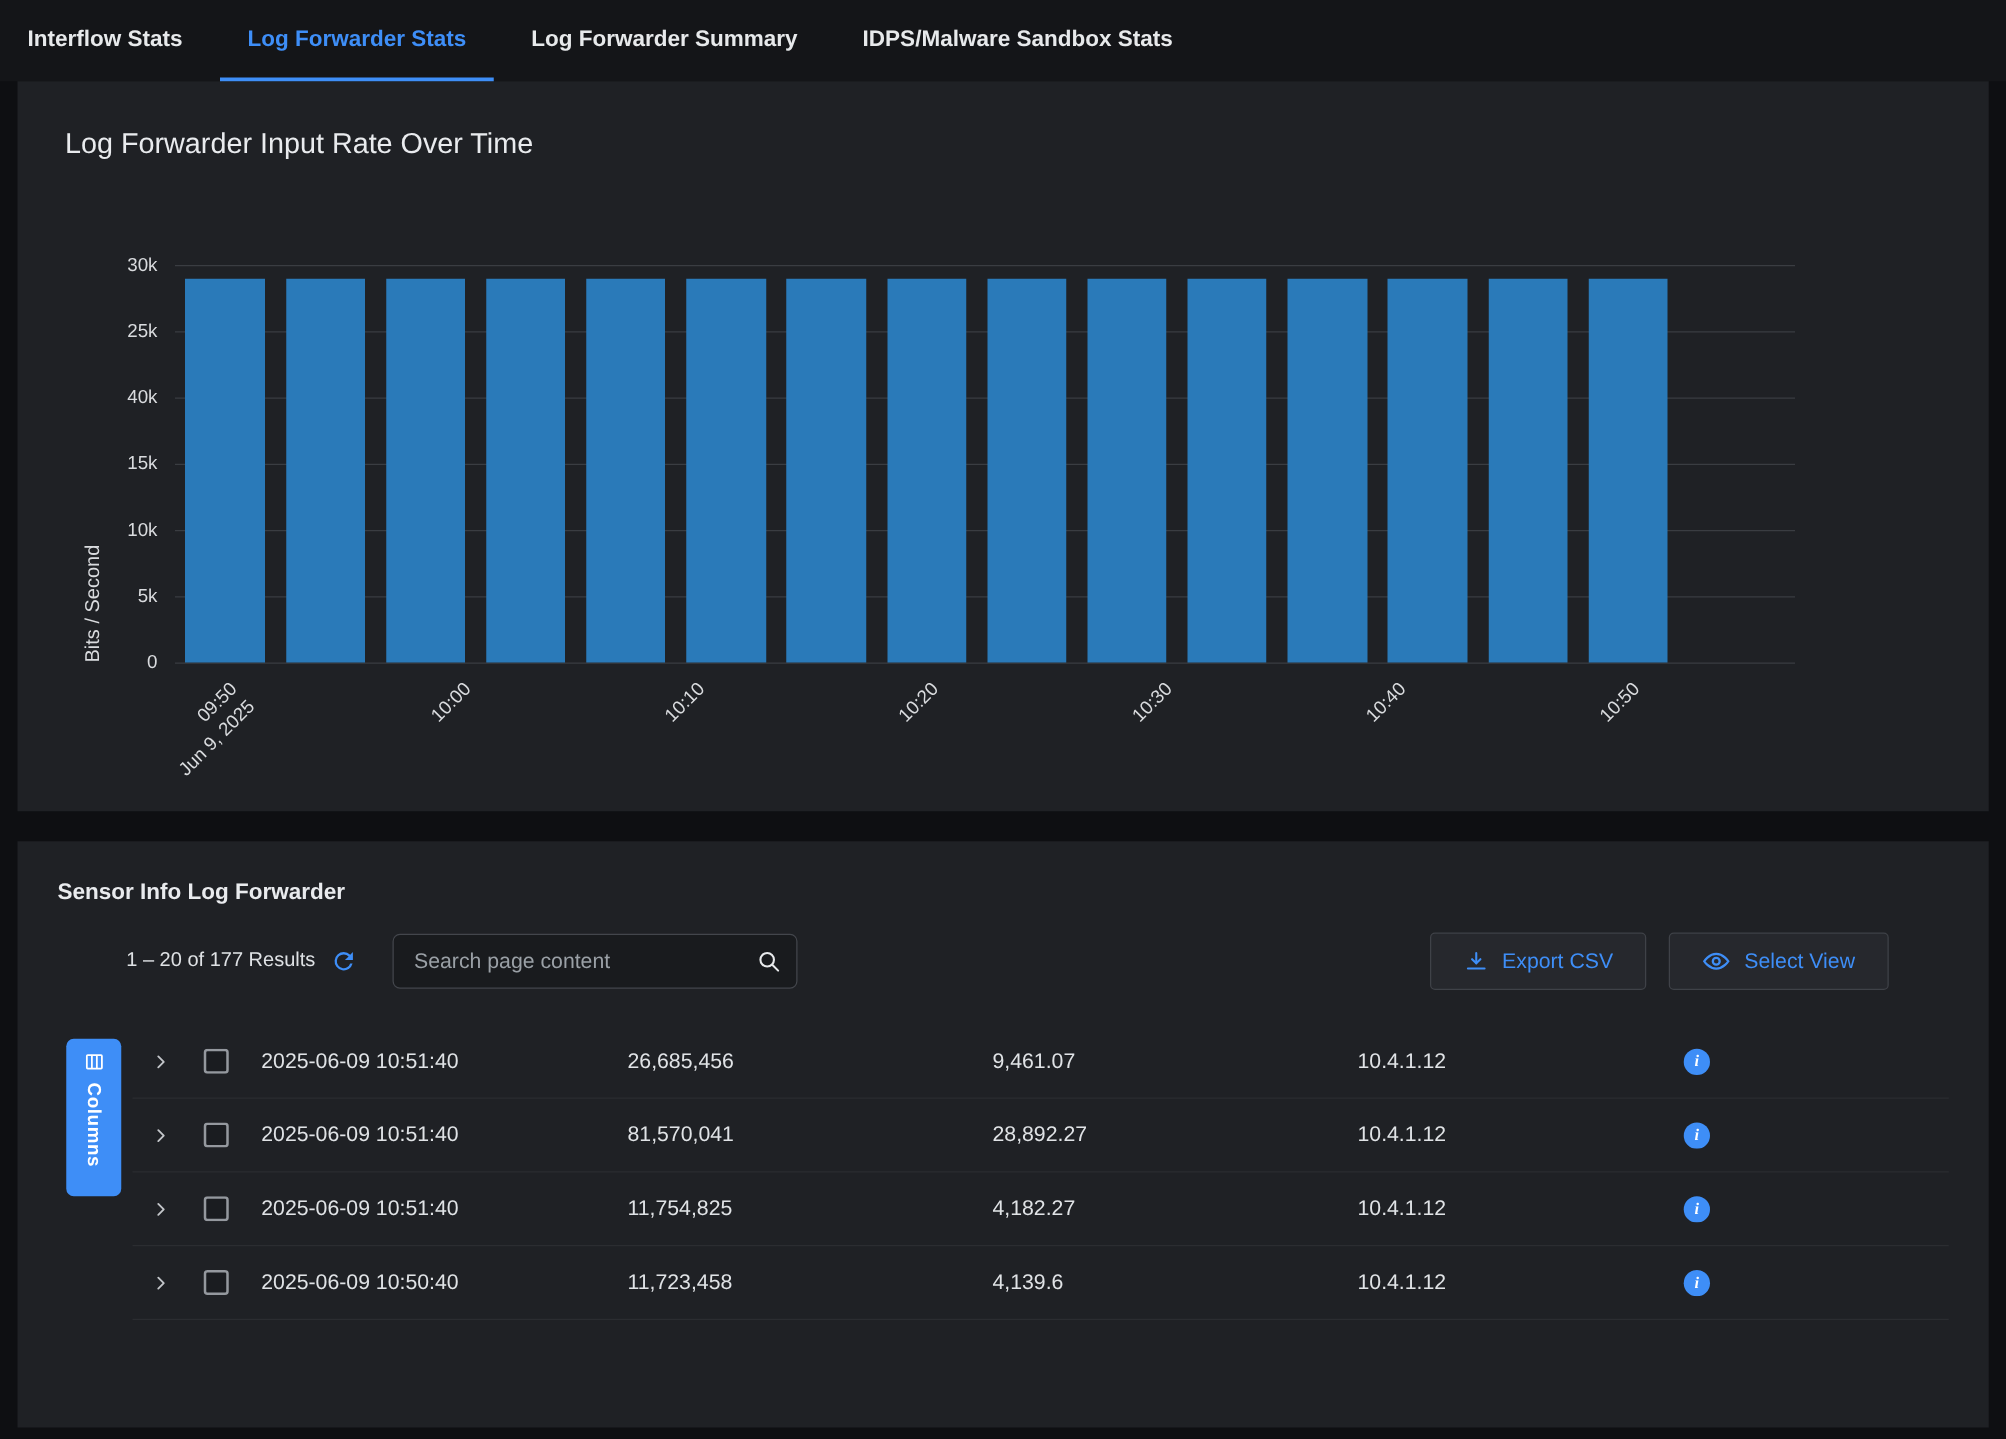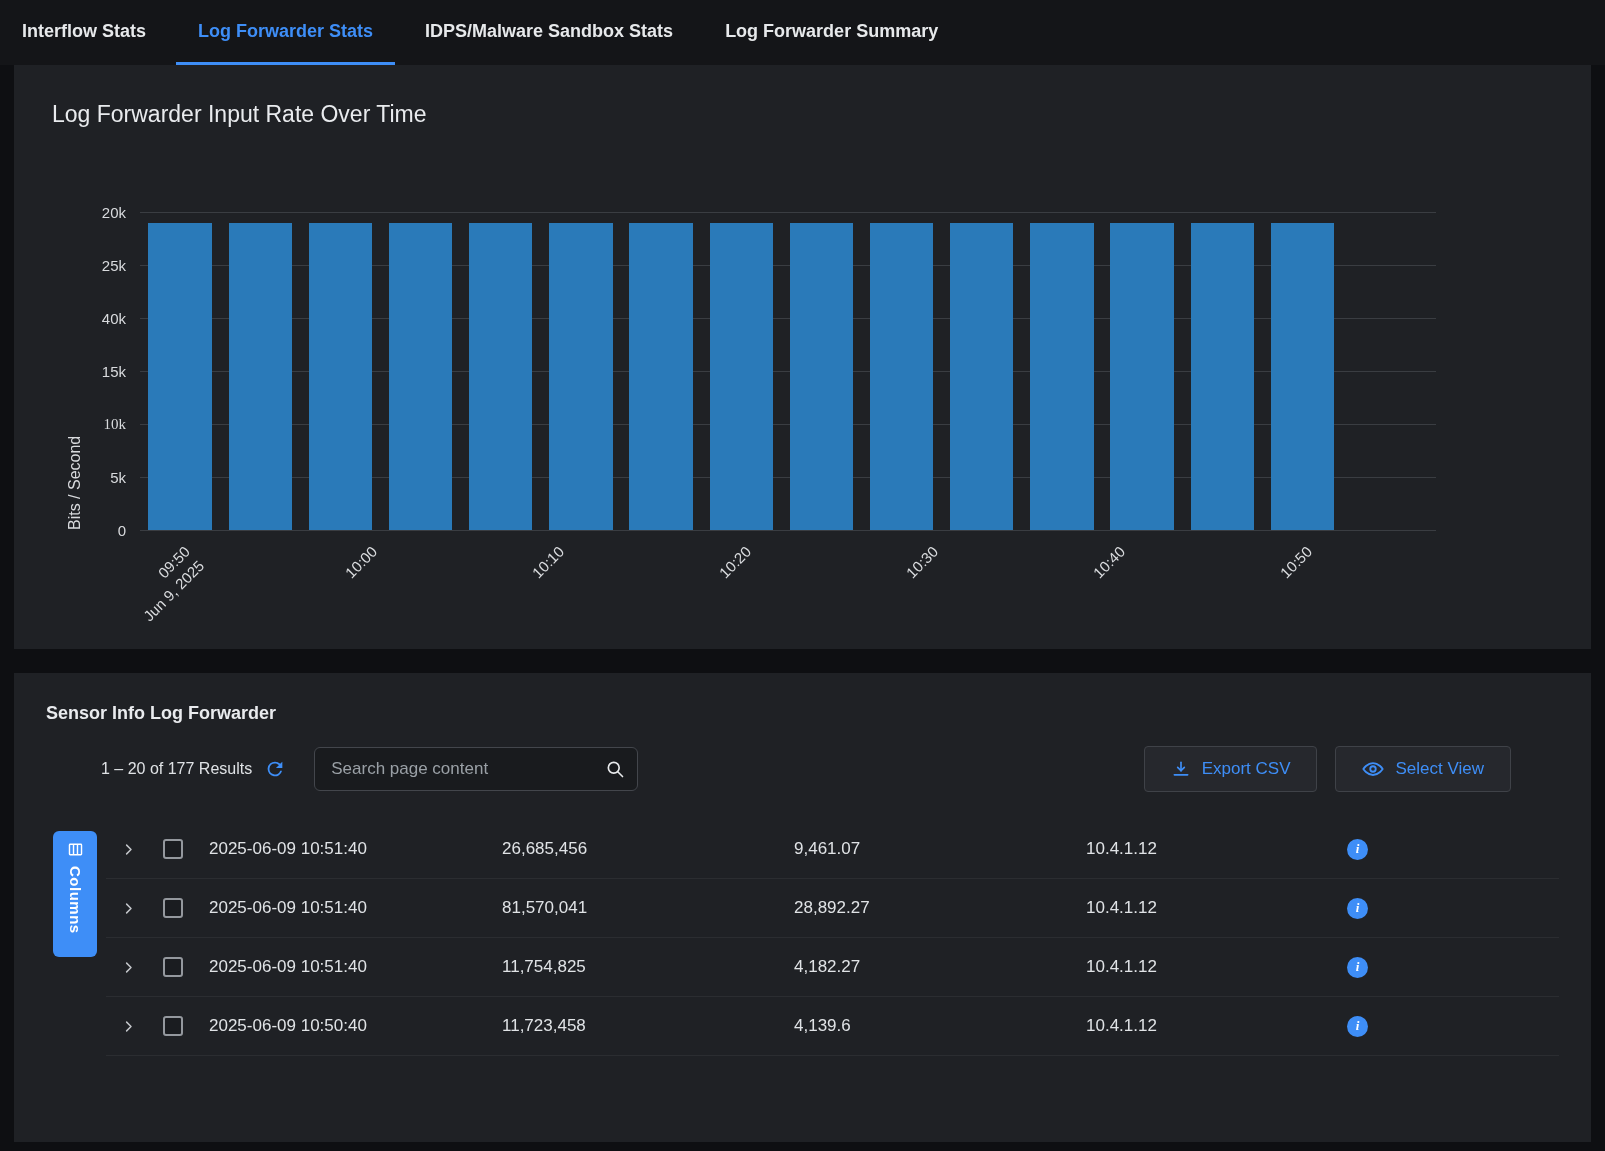--- a/index.html
+++ b/index.html
@@ -185,22 +185,22 @@
     font-family: "Liberation Serif", serif;
     font-style: italic;
   }
 </style>
 </head>
 <body>
 
 <nav class="tabbar">
   <div class="tab">Interflow Stats</div>
   <div class="tab active">Log Forwarder Stats</div>
+  <div class="tab">Log Forwarder Summary</div>
   <div class="tab">IDPS/Malware Sandbox Stats</div>
-  <div class="tab">Log Forwarder Summary</div>
 </nav>
 
 <section class="panel chart-panel">
   <h2 class="chart-title">Log Forwarder Input Rate Over Time</h2>
   <div class="chart-area">
       <div class="gridline" style="top: 0%;"></div>
       <div class="gridline" style="top: 16.6667%;"></div>
       <div class="gridline" style="top: 33.3333%;"></div>
       <div class="gridline" style="top: 50%;"></div>
       <div class="gridline" style="top: 66.6667%;"></div>
@@ -287,25 +287,25 @@
           </div>
         </div>
         <div class="xtick-anchor" style="left: 89.7067%;">
           <div class="xtick">
             <div>10:50</div>
           </div>
         </div>
       </div>
   <div class="ytick" style="top: 100%;">0</div>
       <div class="ytick" style="top: 83.3333%;">5k</div>
-      <div class="ytick" style="top: 66.6667%; font-family: Liberation Serif, serif;">10k</div>
+      <div class="ytick" style="top: 66.6667%;">10k</div>
       <div class="ytick" style="top: 50%;">15k</div>
       <div class="ytick" style="top: 33.3333%;">40k</div>
       <div class="ytick" style="top: 16.6667%;">25k</div>
-      <div class="ytick" style="top: 0%;">20k</div>
+      <div class="ytick" style="top: 0%;">30k</div>
     </div>
 </section>
 
 <section class="panel table-panel">
   <div class="table-title">Sensor Info Log Forwarder</div>
 
   <div class="controls">
     <div class="results">1 – 20 of 177 Results</div>
     <button class="icon-btn">
       <svg viewBox="0 0 24 24" width="22" height="22" fill="currentColor">

